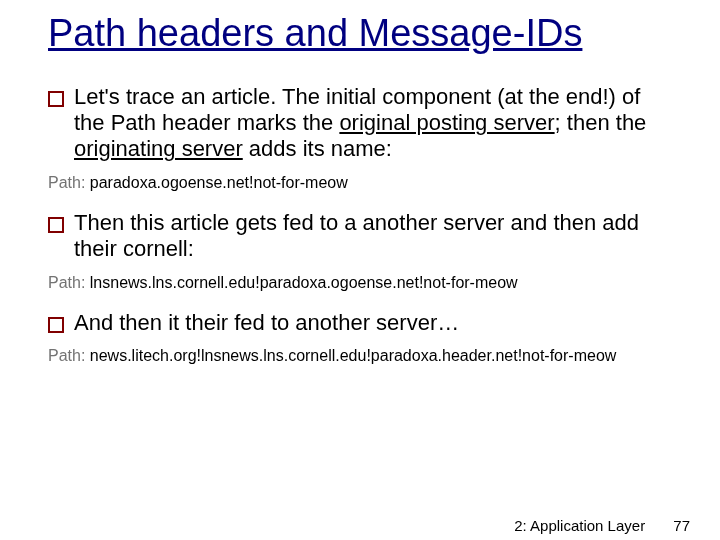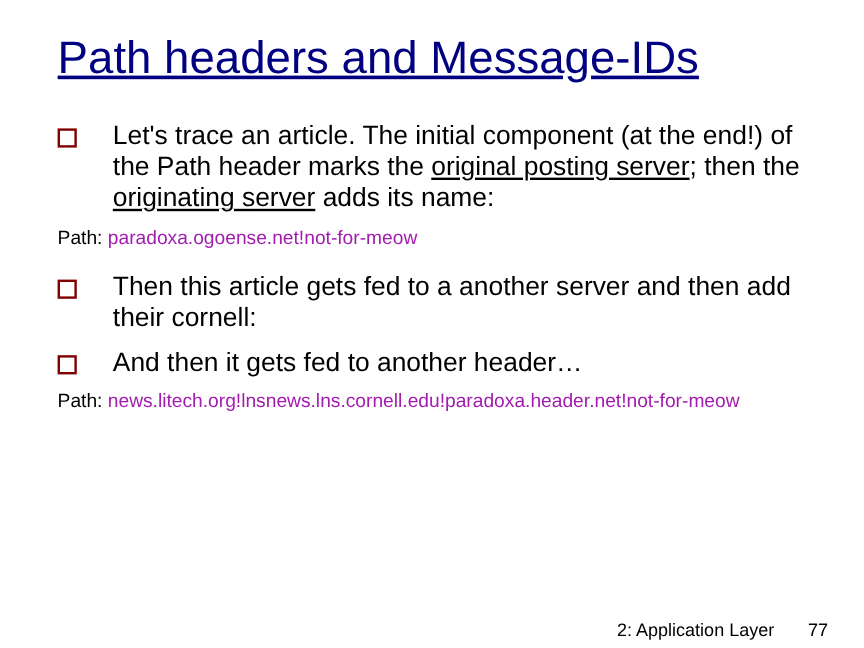--- a/index.html
+++ b/index.html
@@ -9,58 +9,57 @@
     height: 540px;
     background: #fff;
     font-family: "Comic Sans MS", "Comic Sans", cursive, sans-serif;
     color: #000;
     overflow: hidden;
   }
   .slide {
     box-sizing: border-box;
     width: 720px;
     height: 540px;
-    padding: 28px 48px 0 48px;
+    padding: 12px 48px 0 48px;
     position: relative;
   }
   .title {
     font-size: 38px;
     color: #000080;
     text-decoration: underline;
     margin: 0 0 28px 0;
     font-weight: normal;
     line-height: 1.15;
   }
   .bullet {
     display: flex;
     align-items: flex-start;
     margin: 0 0 10px 0;
-    gap: 20px;
   }
   .sq {
     flex: 0 0 auto;
     width: 12px;
     height: 12px;
     border: 2px solid #800000;
     background: #fff;
     margin-top: 7px;
     margin-right: 10px;
   }
   .btxt {
     font-size: 22px;
     line-height: 1.2;
   }
   .ul { text-decoration: underline; }
   .path {
     font-size: 16px;
     margin: 6px 0 18px 0;
     line-height: 1.2;
   }
-  .path .lbl { color: #000000; text-align: center; }
-  .path .val { color: #a21caf; }
+  .path .lbl { color: #737373; text-align: center; }
+  .path .val { color: #000000; }
   .footer {
     position: absolute;
     bottom: 6px;
     right: 30px;
     font-size: 15px;
   }
   .footer .sect { margin-right: 24px; }
 </style>
 </head>
 <body>
@@ -78,24 +77,27 @@
 
   <div class="path">
     <span class="lbl">Path: </span><span class="val">paradoxa.ogoense.net!not-for-meow</span>
   </div>
 
   <div class="bullet">
     <div class="sq"></div>
     <div class="btxt">Then this article gets fed to a another server and then add their cornell:</div>
   </div>
 
+  <div class="path">
+    <span class="lbl">Path: </span><span class="val">lnsnews.lns.cornell.edu!paradoxa.ogoense.net!not-for-meow</span>
+  </div>
 
   <div class="bullet">
     <div class="sq"></div>
-    <div class="btxt">And then it gets fed to another header…</div>
+    <div class="btxt">And then it their fed to another server…</div>
   </div>
 
   <div class="path">
     <span class="lbl">Path: </span><span class="val">news.litech.org!lnsnews.lns.cornell.edu!paradoxa.header.net!not-for-meow</span>
   </div>
 
   <div class="footer">
     <span class="sect">2: Application Layer</span>
     <span>77</span>
   </div>

